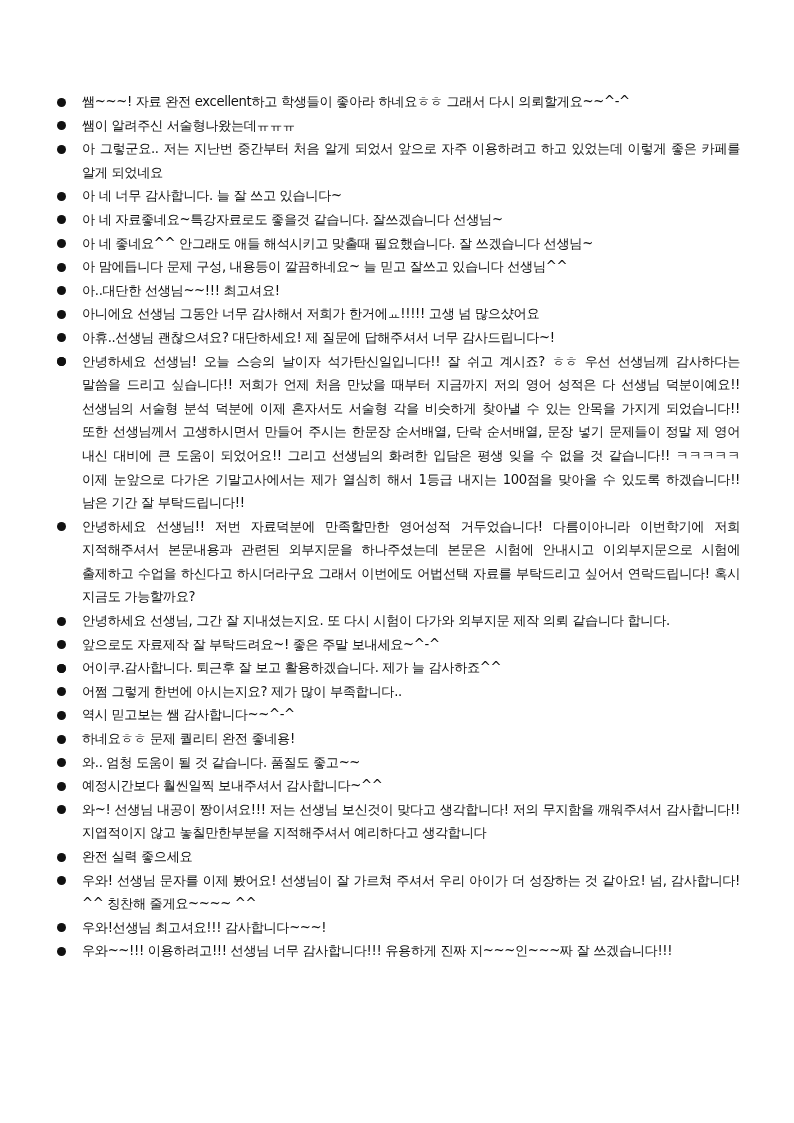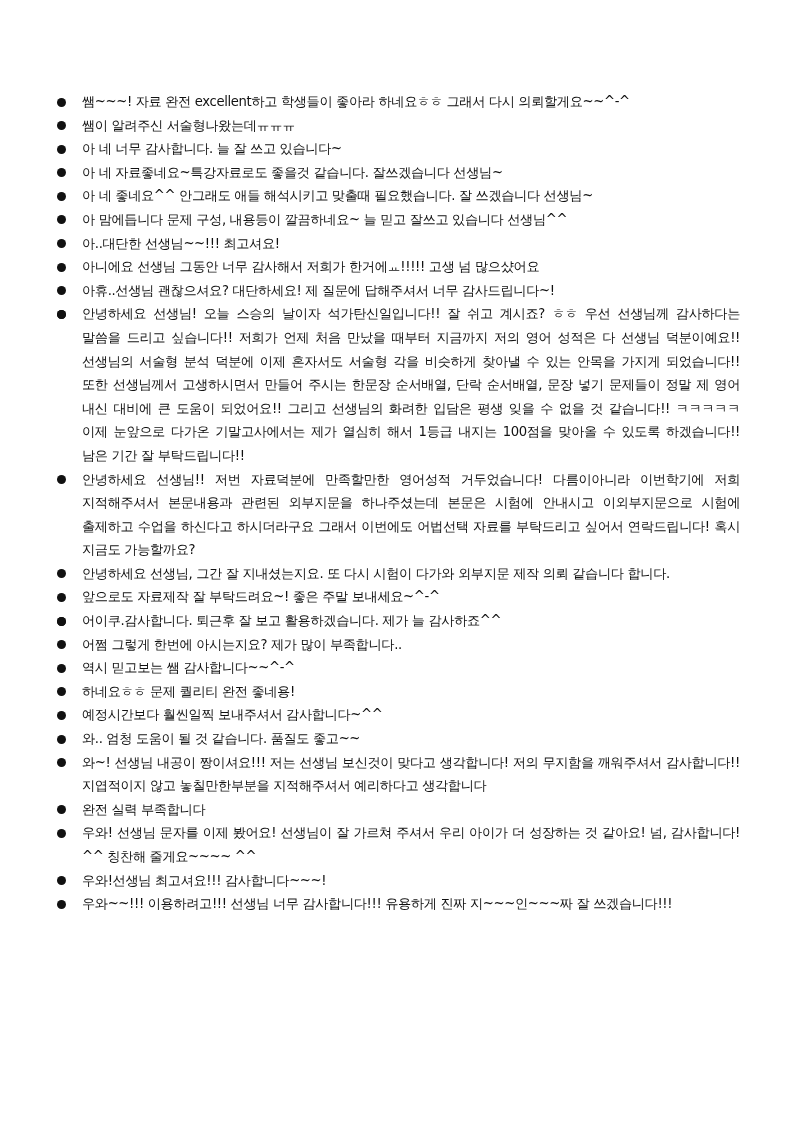--- a/index.html
+++ b/index.html
@@ -51,38 +51,39 @@
     background: #111111;
   }
 </style>
 </head>
 <body>
 
 <div class="page">
   <ul class="comment-list">
     <li><span class="bullet"></span><span>쌤~~~! 자료 완전 excellent하고 학생들이 좋아라 하네요ㅎㅎ 그래서 다시 의뢰할게요~~^-^</span></li>
     <li><span class="bullet"></span><span>쌤이 알려주신 서술형나왔는데ㅠㅠㅠ</span></li>
+    <li><span class="bullet"></span><span>아 그렇군요.. 저는 지난번 중간부터 처음 알게 되었서 앞으로 자주 이용하려고 하고 있었는데 이렇게 좋은 카페를 알게 되었네요</span></li>
     <li><span class="bullet"></span><span>아 네 너무 감사합니다. 늘 잘 쓰고 있습니다~</span></li>
     <li><span class="bullet"></span><span>아 네 자료좋네요~특강자료로도 좋을것 같습니다. 잘쓰겠습니다 선생님~</span></li>
     <li><span class="bullet"></span><span>아 네 좋네요^^ 안그래도 애들 해석시키고 맞출때 필요했습니다. 잘 쓰겠습니다 선생님~</span></li>
     <li><span class="bullet"></span><span>아 맘에듭니다 문제 구성, 내용등이 깔끔하네요~ 늘 믿고 잘쓰고 있습니다 선생님^^</span></li>
     <li><span class="bullet"></span><span>아..대단한 선생님~~!!! 최고셔요!</span></li>
     <li><span class="bullet"></span><span>아니에요 선생님 그동안 너무 감사해서 저희가 한거에ㅛ!!!!! 고생 넘 많으샸어요</span></li>
     <li><span class="bullet"></span><span>아휴..선생님 괜찮으셔요? 대단하세요! 제 질문에 답해주셔서 너무 감사드립니다~!</span></li>
     <li><span class="bullet"></span></li>
     <li><span class="bullet"></span><span>안녕하세요 선생님! 오늘 스승의 날이자 석가탄신일입니다!! 잘 쉬고 계시죠? ㅎㅎ 우선 선생님께 감사하다는 말씀을 드리고 싶습니다!! 저희가 언제 처음 만났을 때부터 지금까지 저의 영어 성적은 다 선생님 덕분이예요!! 선생님의 서술형 분석 덕분에 이제 혼자서도 서술형 각을 비슷하게 찾아낼 수 있는 안목을 가지게 되었습니다!! 또한 선생님께서 고생하시면서 만들어 주시는 한문장 순서배열, 단락 순서배열, 문장 넣기 문제들이 정말 제 영어 내신 대비에 큰 도움이 되었어요!! 그리고 선생님의 화려한 입담은 평생 잊을 수 없을 것 같습니다!! ㅋㅋㅋㅋㅋ 이제 눈앞으로 다가온 기말고사에서는 제가 열심히 해서 1등급 내지는 100점을 맞아올 수 있도록 하겠습니다!! 남은 기간 잘 부탁드립니다!!</span></li>
     <li><span class="bullet"></span><span>안녕하세요 선생님!! 저번 자료덕분에 만족할만한 영어성적 거두었습니다! 다름이아니라 이번학기에 저희 지적해주셔서 본문내용과 관련된 외부지문을 하나주셨는데 본문은 시험에 안내시고 이외부지문으로 시험에 출제하고 수업을 하신다고 하시더라구요 그래서 이번에도 어법선택 자료를 부탁드리고 싶어서 연락드립니다! 혹시 지금도 가능할까요?</span></li>
     <li><span class="bullet"></span><span>안녕하세요 선생님, 그간 잘 지내셨는지요. 또 다시 시험이 다가와 외부지문 제작 의뢰 같습니다 합니다.</span></li>
     <li><span class="bullet"></span><span>앞으로도 자료제작 잘 부탁드려요~! 좋은 주말 보내세요~^-^</span></li>
     <li><span class="bullet"></span></li>
     <li><span class="bullet"></span><span>어이쿠.감사합니다. 퇴근후 잘 보고 활용하겠습니다. 제가 늘 감사하죠^^</span></li>
     <li><span class="bullet"></span><span>어쩜 그렇게 한번에 아시는지요? 제가 많이 부족합니다..</span></li>
     <li><span class="bullet"></span><span>역시 믿고보는 쌤 감사합니다~~^-^</span></li>
     <li><span class="bullet"></span><span>하네요ㅎㅎ 문제 퀄리티 완전 좋네용!</span></li>
+    <li><span class="bullet"></span><span>와.. 엄청 도움이 될 것 같습니다. 품질도 좋고~~</span></li>
     <li><span class="bullet"></span><span>예정시간보다 훨씬일찍 보내주셔서 감사합니다~^^</span></li>
-    <li><span class="bullet"></span><span>와.. 엄청 도움이 될 것 같습니다. 품질도 좋고~~</span></li>
     <li><span class="bullet"></span><span>와~! 선생님 내공이 짱이셔요!!! 저는 선생님 보신것이 맞다고 생각합니다! 저의 무지함을 깨워주셔서 감사합니다!! 지엽적이지 않고 놓칠만한부분을 지적해주셔서 예리하다고 생각합니다</span></li>
-    <li><span class="bullet"></span><span>완전 실력 부족합니다</span></li>
+    <li><span class="bullet"></span><span>완전 실력 좋으세요</span></li>
     <li><span class="bullet"></span><span>우와! 선생님 문자를 이제 봤어요! 선생님이 잘 가르쳐 주셔서 우리 아이가 더 성장하는 것 같아요! 넘, 감사합니다! ^^ 칭찬해 줄게요~~~~ ^^</span></li>
     <li><span class="bullet"></span><span>우와!선생님 최고셔요!!! 감사합니다~~~!</span></li>
     <li><span class="bullet"></span><span>우와~~!!! 이용하려고!!! 선생님 너무 감사합니다!!! 유용하게 진짜 지~~~인~~~짜 잘 쓰겠습니다!!!</span></li>
   </ul>
 </div>
 
 </body></html>

